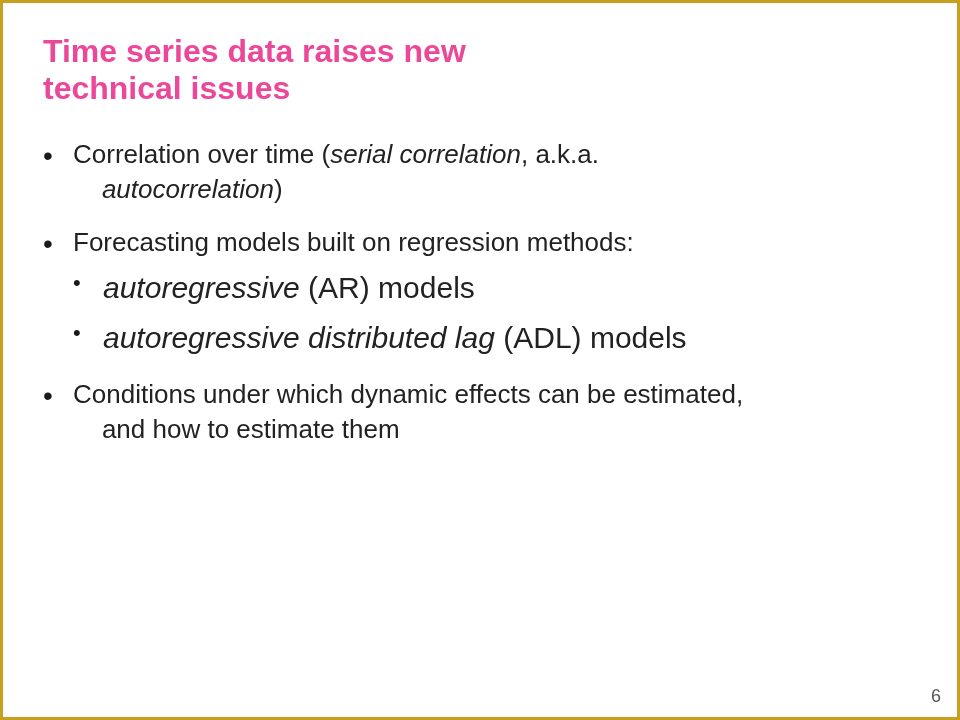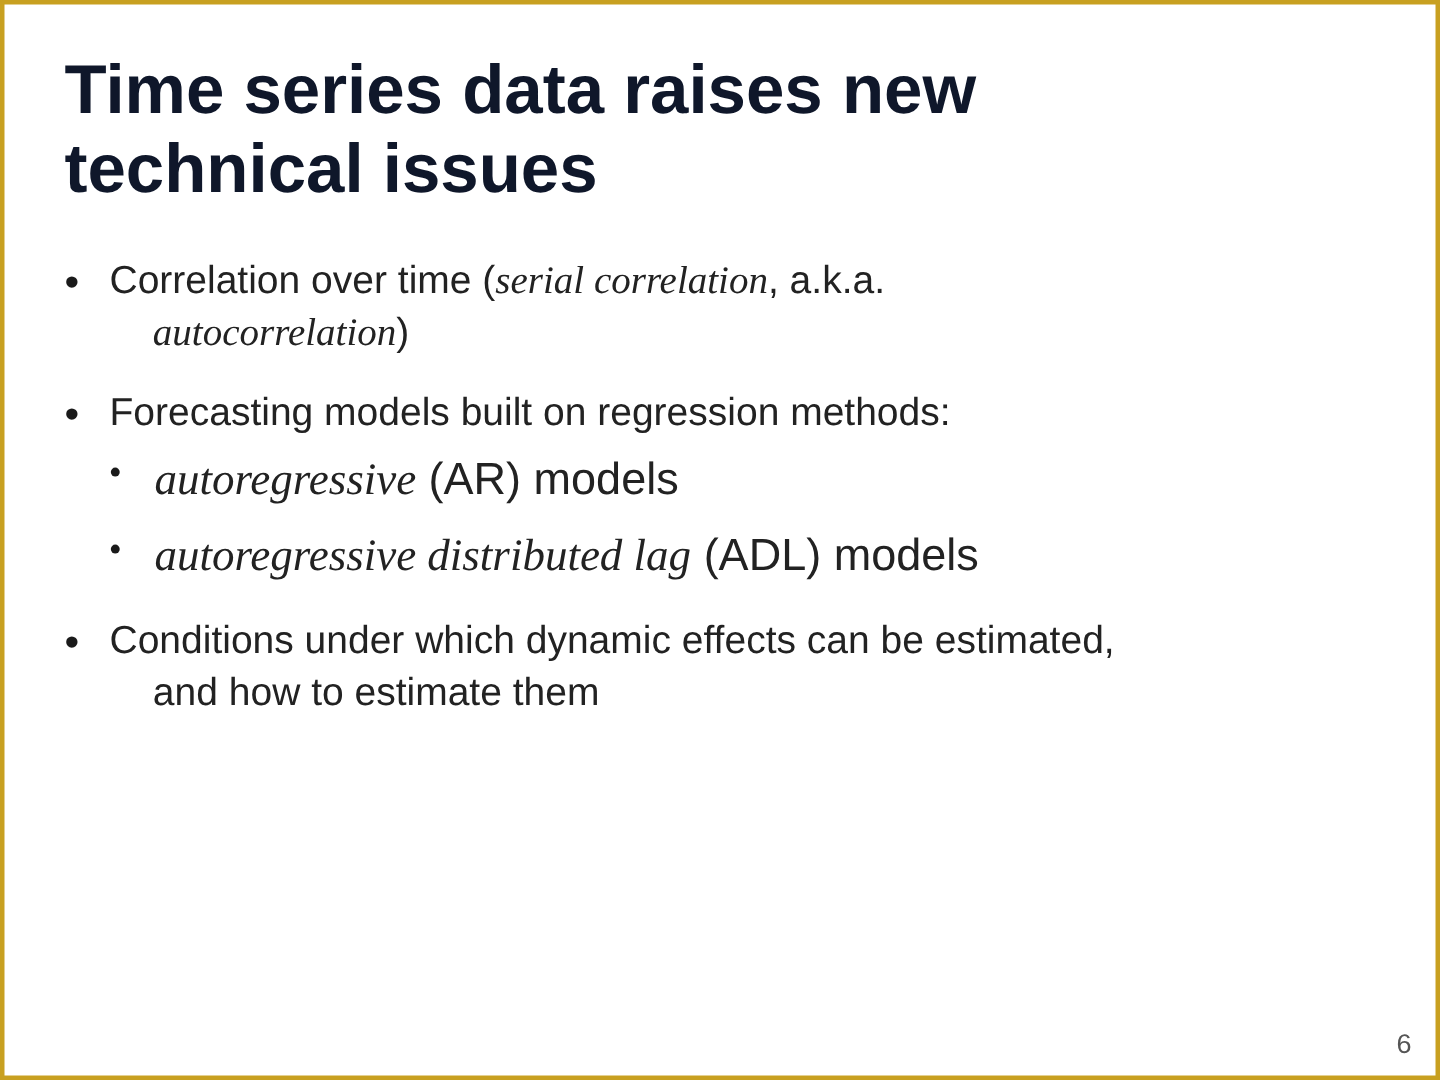--- a/index.html
+++ b/index.html
@@ -20,23 +20,23 @@
     .slide-container {
       width: 960px;
       height: 720px;
       background: #ffffff;
       border: 3px solid #c8a020;
       position: relative;
       padding: 30px 40px 40px 40px;
     }
 
     .slide-title {
-      font-size: 46px;
+      font-size: 32px;
       font-weight: bold;
-      color: #0f172a;
+      color: #ec4899;
       line-height: 1.15;
       margin-bottom: 30px;
       font-family: Arial, Helvetica, sans-serif;
     }
 
     .bullet-list {
       list-style: none;
       padding: 0;
       margin: 0;
     }
@@ -80,21 +80,20 @@
       content: '•';
       position: absolute;
       left: 0;
       top: 0;
       color: #1a1a1a;
       font-size: 22px;
     }
 
     .italic {
       font-style: italic;
-      font-family: Liberation Serif, serif;
     }
 
     .slide-number {
       position: absolute;
       bottom: 10px;
       right: 16px;
       font-size: 18px;
       color: #555555;
       font-family: Arial, Helvetica, sans-serif;
     }

